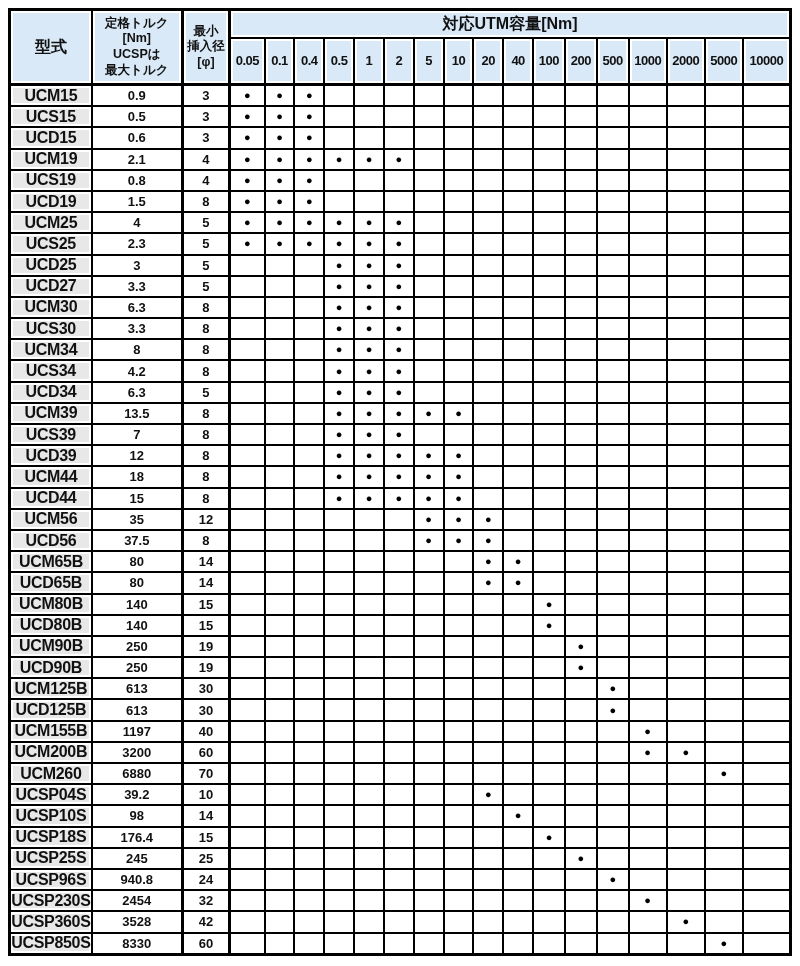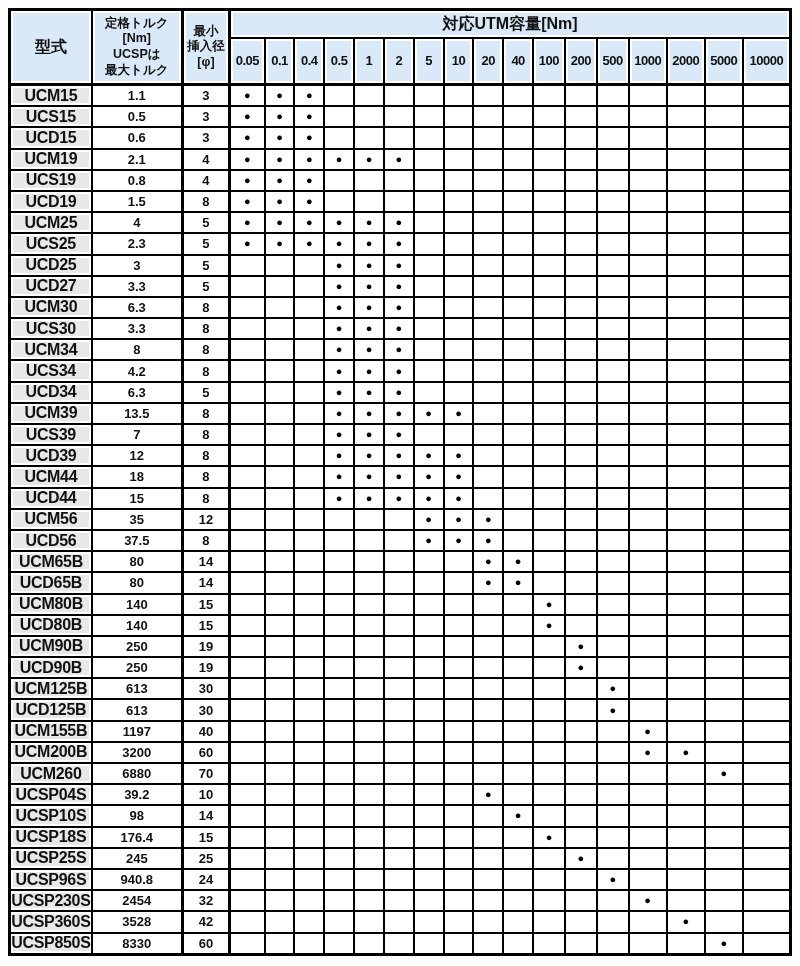--- a/index.html
+++ b/index.html
@@ -118,21 +118,21 @@
           <th>500</th>
           <th>1000</th>
           <th>2000</th>
           <th>5000</th>
           <th>10000</th>
         </tr>
     </thead>
     <tbody id="table-body">
         <tr>
           <th class="model">UCM15</th>
-          <td class="sep-r">1.1</td>
+          <td class="sep-r">0.9</td>
           <td class="sep-r">3</td>
           <td class="dotcell sep-l has-dot">●</td>
           <td class="dotcell has-dot">●</td>
           <td class="dotcell has-dot">●</td>
           <td class="dotcell"></td>
           <td class="dotcell"></td>
           <td class="dotcell"></td>
           <td class="dotcell"></td>
           <td class="dotcell"></td>
           <td class="dotcell"></td>

